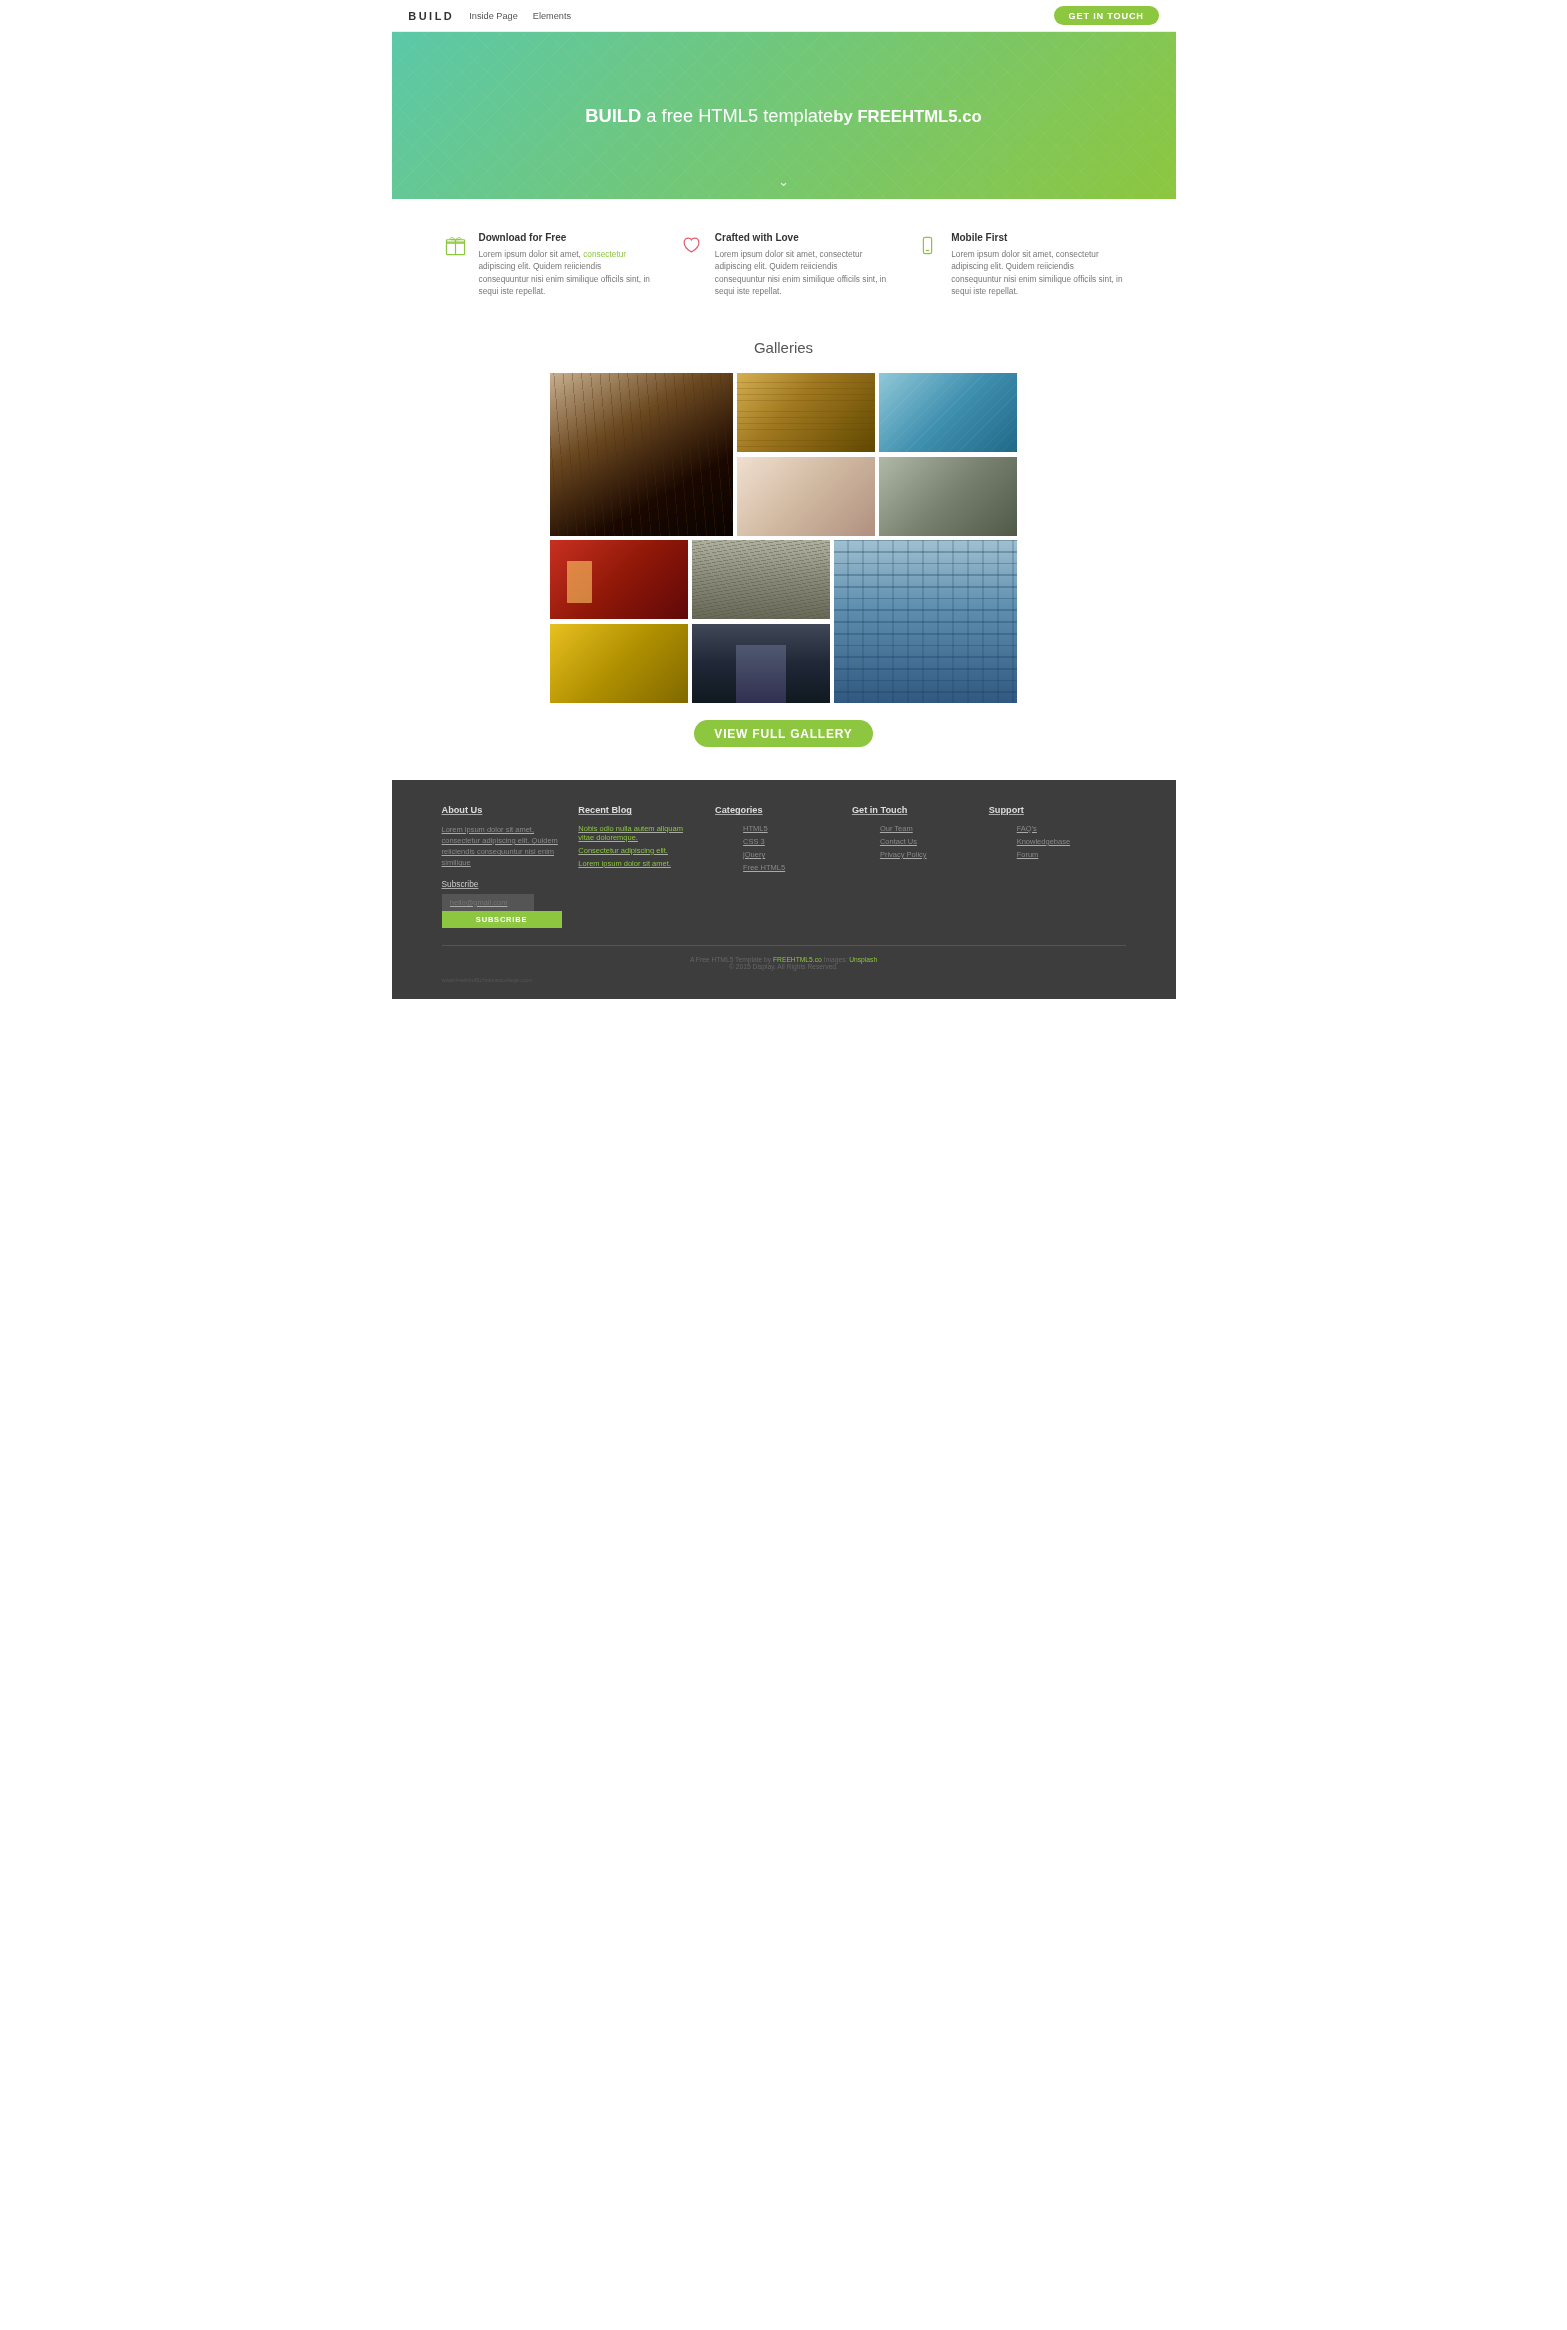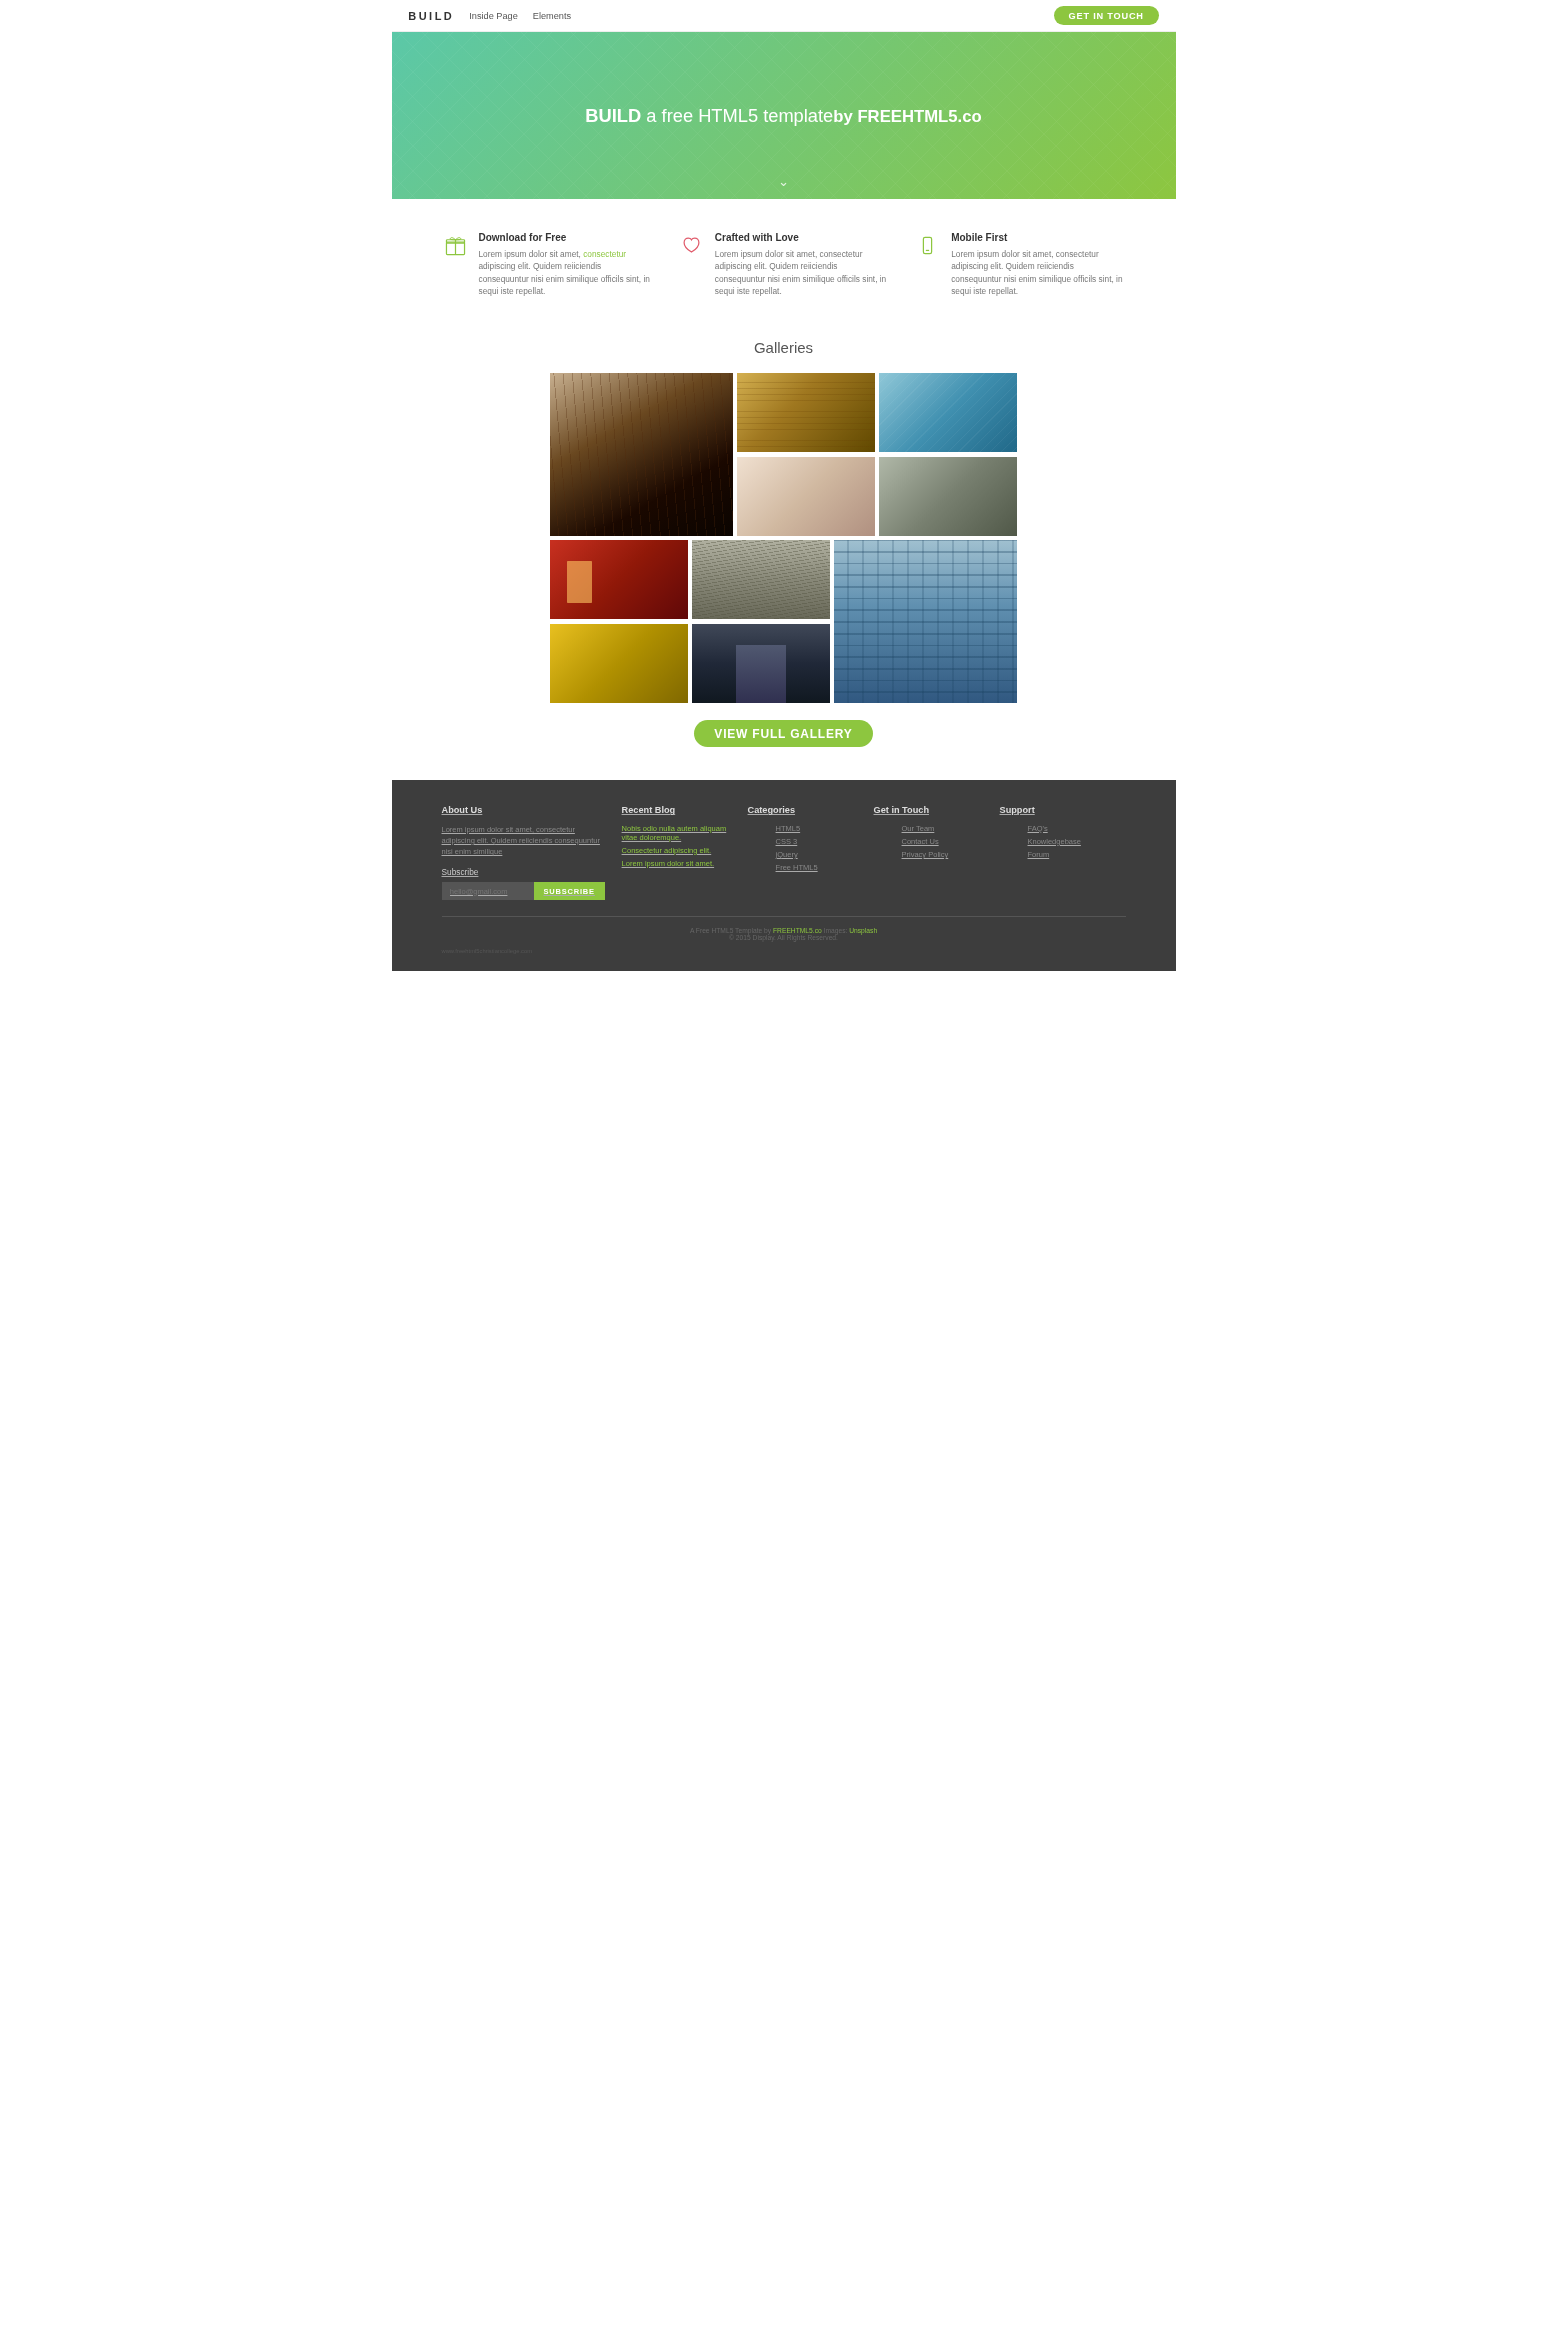--- a/index.html
+++ b/index.html
@@ -139,21 +139,21 @@
       justify-content: space-between;
       margin-bottom: 16.7px;
       text-decoration: underline;
     }
     .footer-col { flex: 1; padding-right: 16.7px; }
     .footer-col h4 { color: #ddd; font-size: 9.2px; font-weight: 700; margin-bottom: 8.3px; }
     .footer-col p { font-size: 7.5px; color: #888; line-height: 1.5; }
     .footer-col a { color: #8dc63f; text-decoration: none; font-size: 7.5px; display: block; margin-bottom: 4.2px; }
     .footer-col a.gray-link { color: #888; padding-left: 28px; }
     .subscribe-label { font-size: 8.3px; color: #ccc; margin-top: 10px; margin-bottom: 5px; }
-    .subscribe-form { display: flex; gap: 0; }
+    .subscribe-form { display: flex; gap: 0; flex-direction: column; }
     .subscribe-input {
       background: #555;
       border: none;
       color: #ccc;
       padding: 4.2px 8.3px;
       font-size: 7.5px;
       width: 92px;
       outline: none;
     }
     .subscribe-btn {

